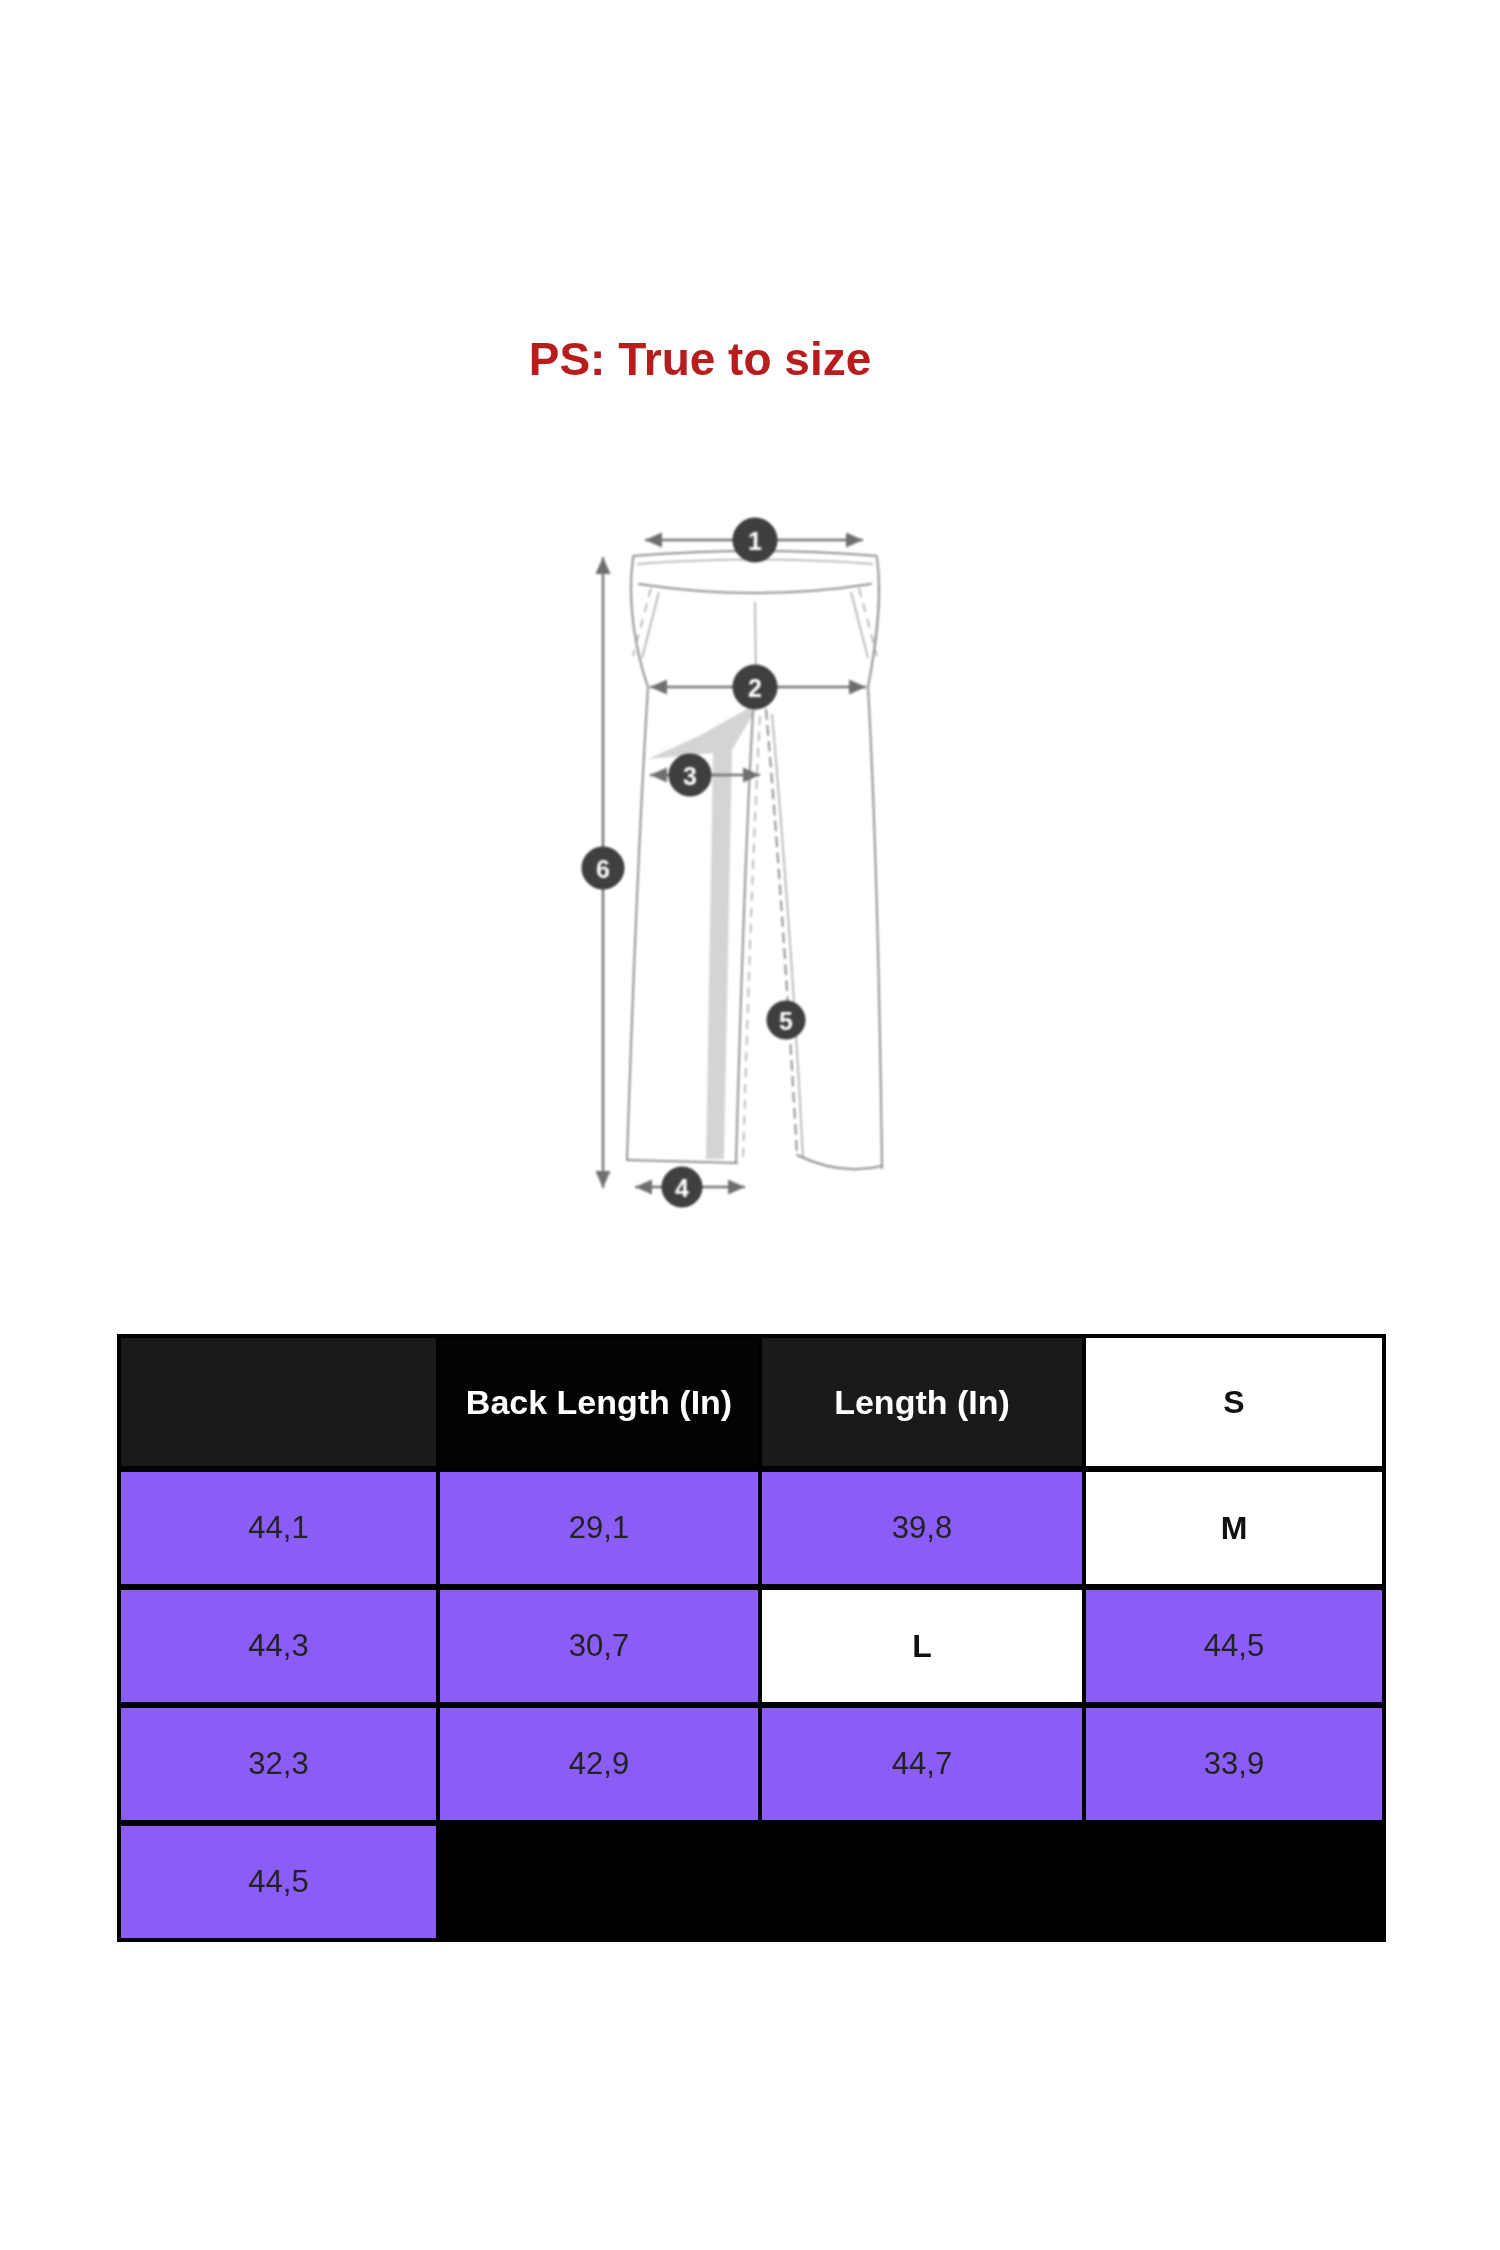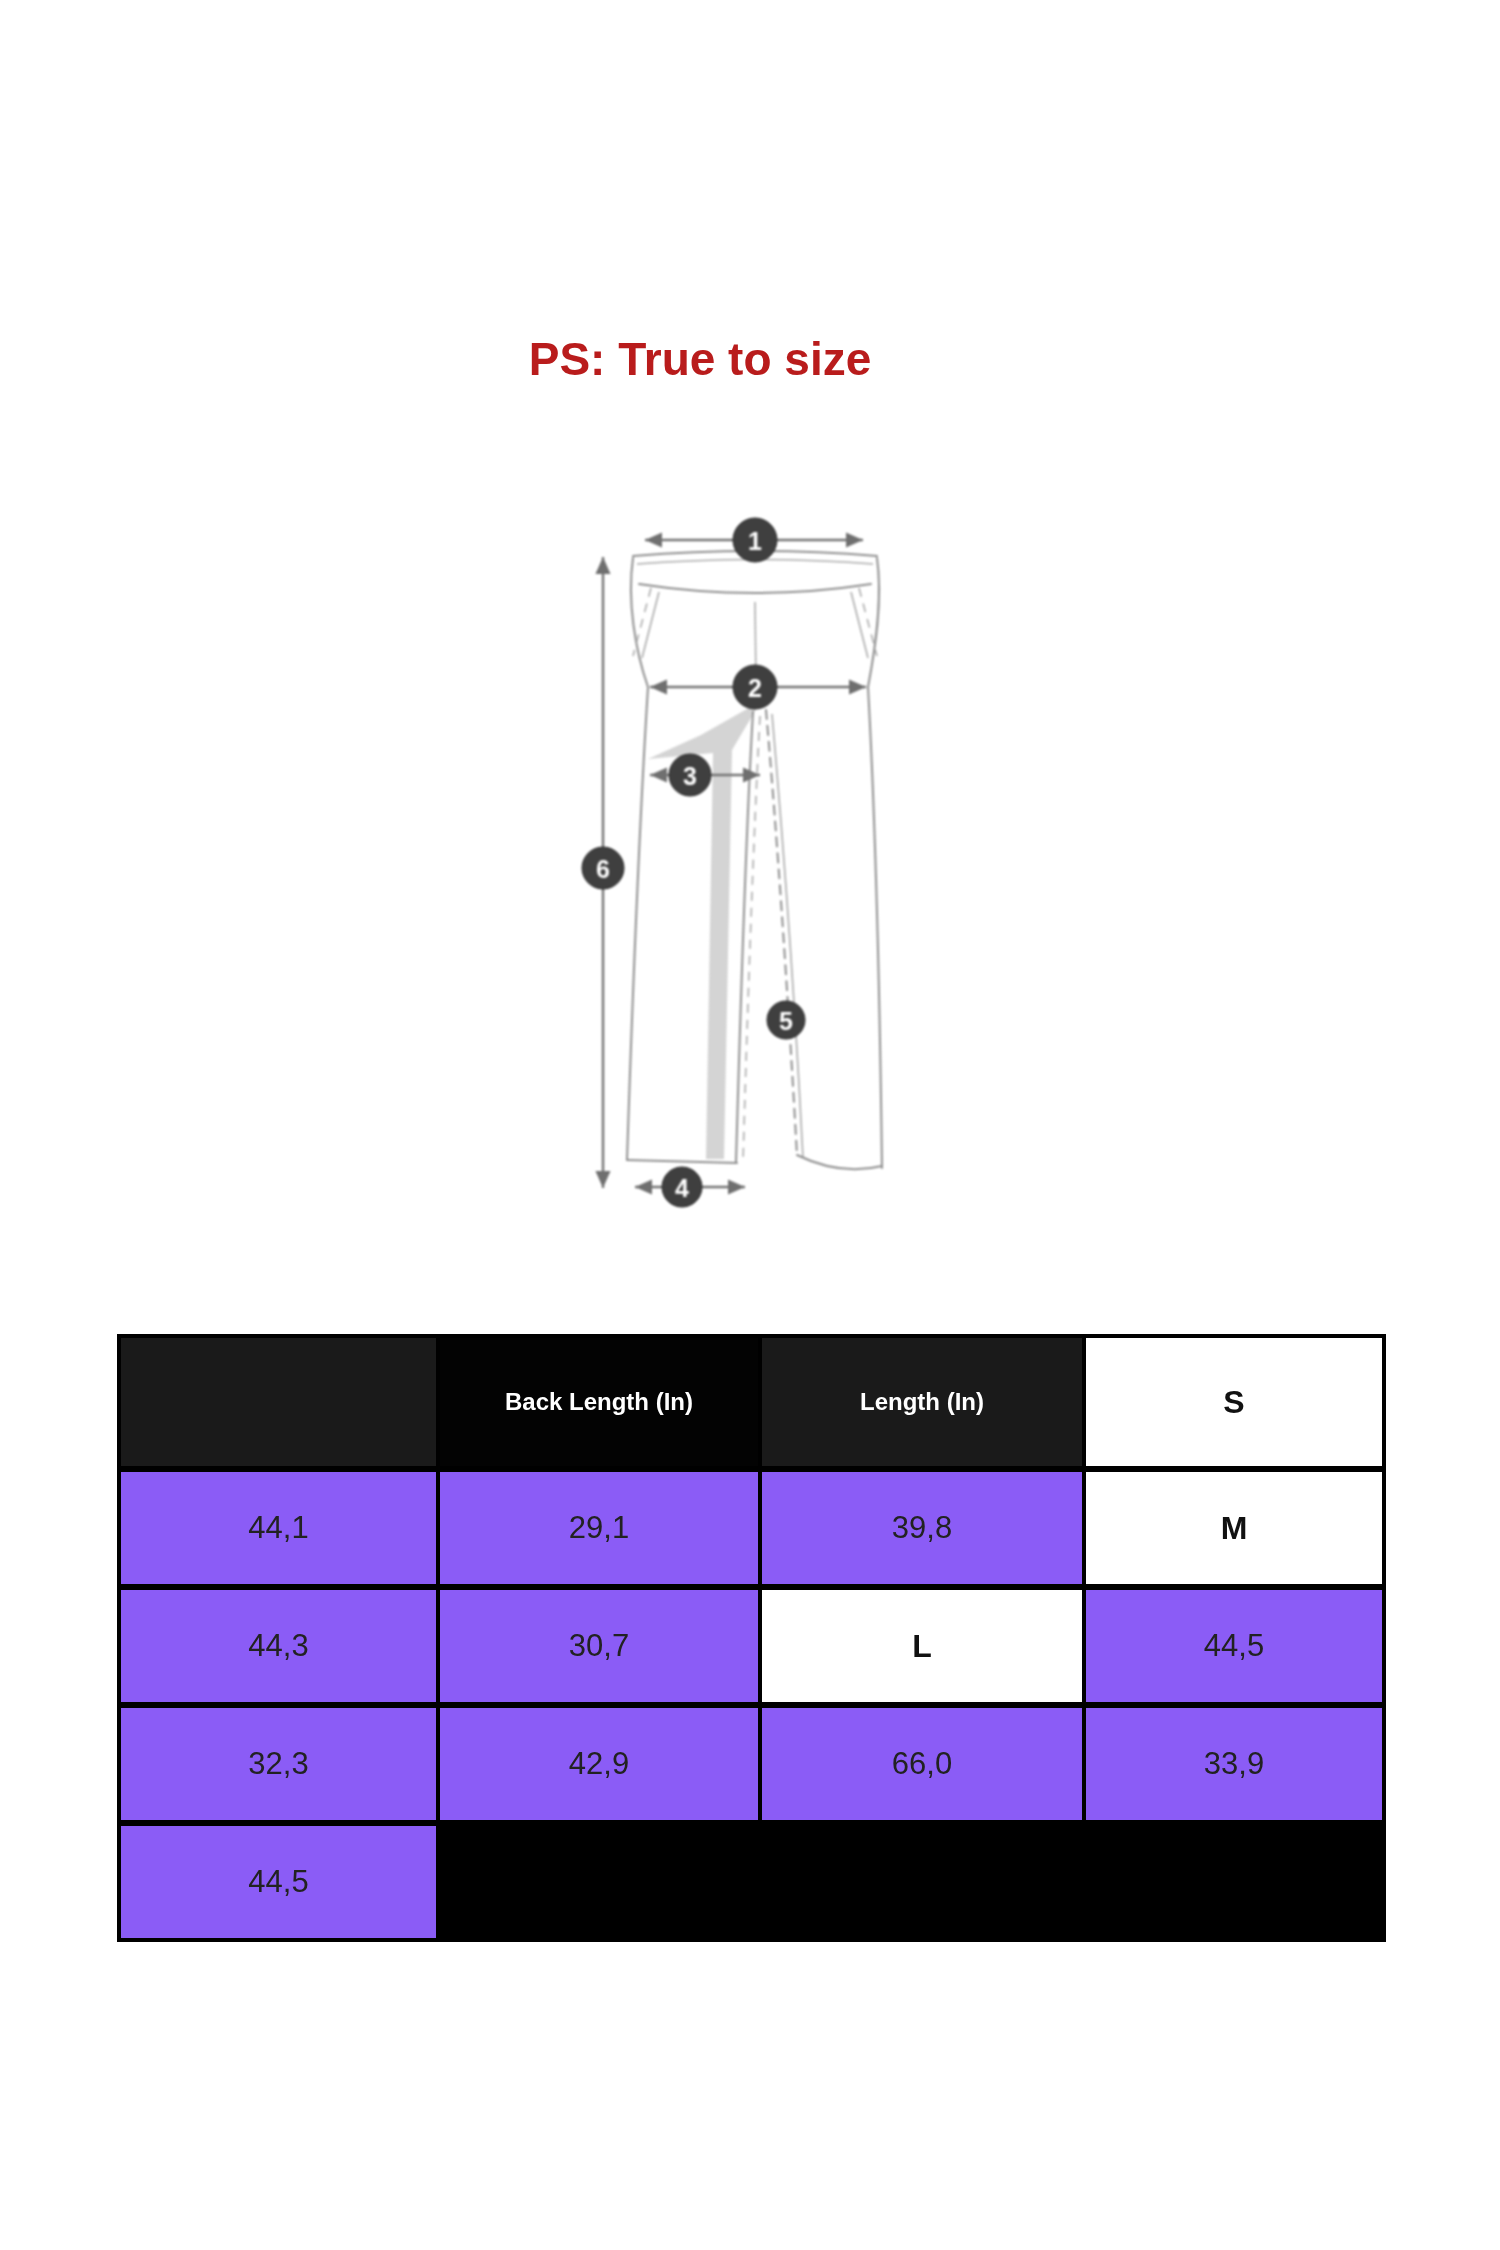--- a/index.html
+++ b/index.html
@@ -48,21 +48,21 @@
     grid-template-columns: 315px 318px 320px 296px;
     grid-template-rows: 128px 112px 112px 112px 112px;
     gap: 6px 4px;
     padding: 4px;
     background: #000000;
   }
   .cell {
     display: flex; align-items: center; justify-content: center;
     filter: blur(0.3px);
   }
-  .head   { background: #1a1a1a; color: #ffffff; font-weight: bold; font-size: 24px; }
+  .head   { background: #1a1a1a; color: #ffffff; font-weight: bold; font-size: 34px; }
   .head-dark { background: #030303; }
   .rowlab { background: #ffffff; color: #111111; font-weight: bold; font-size: 32px; }
   .val    { background: #8b5cf6; color: #222222; font-size: 31px; }
 </style>
 </head>
 <body>
 
 <div class="page-title">PS: True to size</div>
 
 <div class="figure">
@@ -145,16 +145,16 @@
 
   <div class="cell rowlab">M</div>
   <div class="cell val">44,3</div>
   <div class="cell val">30,7</div>
 
   <div class="cell rowlab">L</div>
   <div class="cell val">44,5</div>
   <div class="cell val">32,3</div>
   <div class="cell val">42,9</div>
 
-  <div class="cell val">66,0</div>
+  <div class="cell val">44,7</div>
   <div class="cell val">33,9</div>
   <div class="cell val">44,5</div>
 </div>
 
 </body></html>

